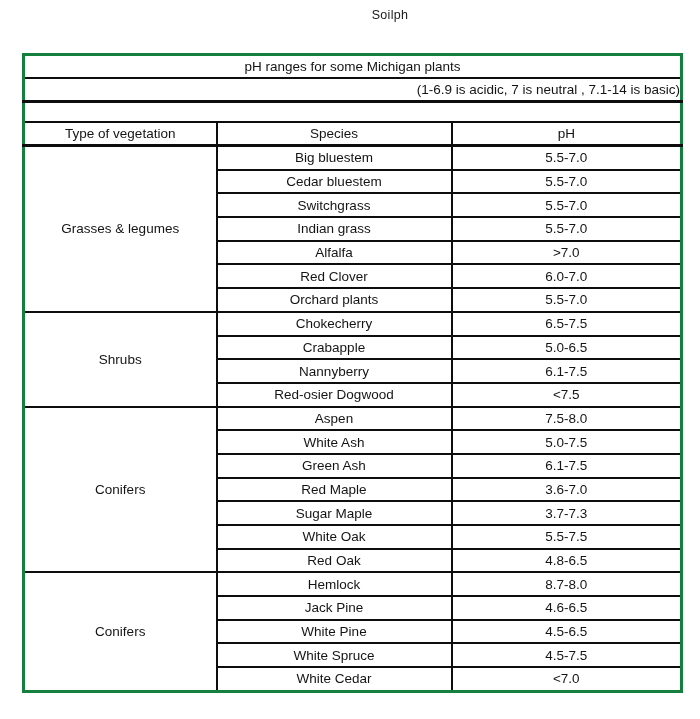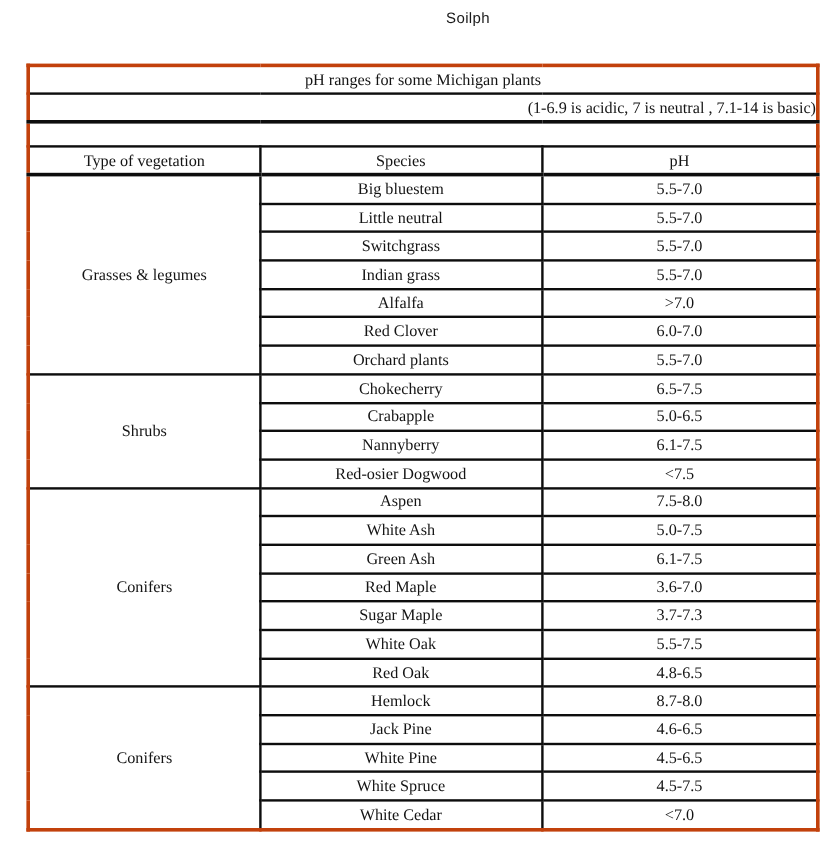--- a/index.html
+++ b/index.html
@@ -21,22 +21,21 @@
     letter-spacing: 0.3px;
     position: relative;
     left: 40px;
     color: #1a1a1a;
   }
   table.ph-table {
     margin: 31px 0 0 22px;
     width: 658px;
     table-layout: fixed;
     border-collapse: collapse;
-    border: 3px solid #c2410c;
-    font-family: Liberation Serif, serif;
+    border: 3px solid #15803d;
   }
   table.ph-table td {
     border: 2px solid #0d0d0d;
     font-size: 13.5px;
     padding: 0;
     height: 21.7px;
     overflow: hidden;
     white-space: nowrap;
     vertical-align: middle;
     text-align: center;
@@ -95,21 +94,21 @@
       <td>Type of vegetation</td>
       <td class="species-header">Species</td>
       <td>pH</td>
     </tr>
   <tr>
         <td class="veg-cell" rowspan="7">Grasses &amp; legumes</td>
         <td class="species-cell">Big bluestem</td>
         <td class="ph-cell">5.5-7.0</td>
       </tr>
       <tr>
-        <td class="species-cell">Little neutral</td>
+        <td class="species-cell">Cedar bluestem</td>
         <td class="ph-cell">5.5-7.0</td>
       </tr>
       <tr>
         <td class="species-cell">Switchgrass</td>
         <td class="ph-cell">5.5-7.0</td>
       </tr>
       <tr>
         <td class="species-cell">Indian grass</td>
         <td class="ph-cell">5.5-7.0</td>
       </tr>

